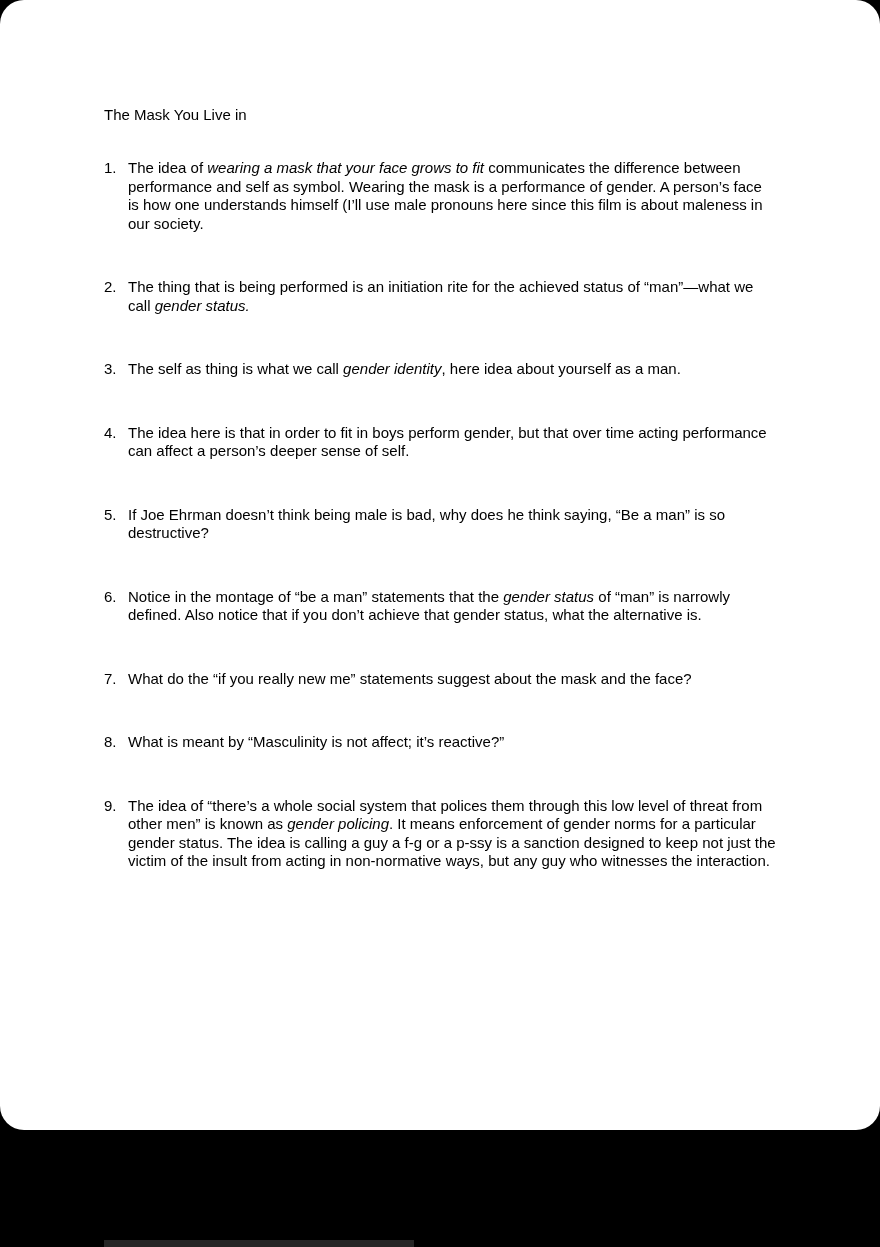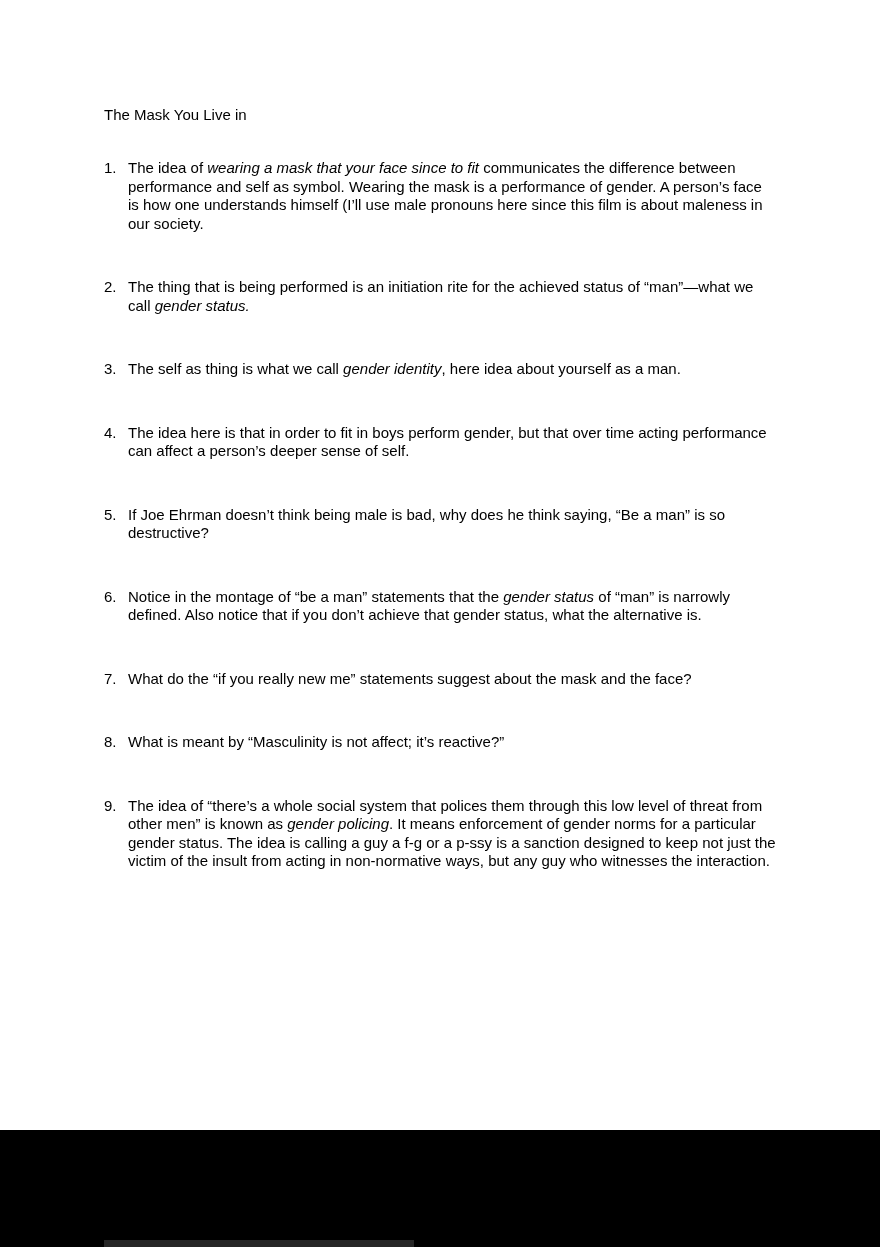--- a/index.html
+++ b/index.html
@@ -18,20 +18,21 @@
   .page {
     position: absolute;
     top: 0;
     left: 0;
     width: 880px;
     height: 1130px;
     background: #ffffff;
     box-sizing: border-box;
     padding: 105px 104px 0 104px;
     color: #000000;
+    border-radius: 24px;
   }
   .title {
     font-size: 15px;
     font-weight: 400;
     line-height: 19px;
     margin: 0 0 35px 0;
   }
   .qlist {
     margin: 0;
     padding: 0;
@@ -72,21 +73,21 @@
 </style>
 </head>
 <body>
 
 <div class="viewport">
   <div class="page">
     <h1 class="title">The Mask You Live in</h1>
     <div class="qlist" id="qlist">
         <div class="q-item">
           <span class="q-num">1.</span>
-          <span class="q-text"><span>The idea of </span><span class="ital">wearing a mask that your face since to fit</span><span> communicates the difference between performance and self as symbol. Wearing the mask is a performance of gender. A person’s face is how one understands himself (I’ll use male pronouns here since this film is about maleness in our society.</span></span>
+          <span class="q-text"><span>The idea of </span><span class="ital">wearing a mask that your face grows to fit</span><span> communicates the difference between performance and self as symbol. Wearing the mask is a performance of gender. A person’s face is how one understands himself (I’ll use male pronouns here since this film is about maleness in our society.</span></span>
         </div>
         <div class="q-item">
           <span class="q-num">2.</span>
           <span class="q-text"><span>The thing that is being performed is an initiation rite for the achieved status of “man”—what we call </span><span class="ital">gender status.</span></span>
         </div>
         <div class="q-item">
           <span class="q-num">3.</span>
           <span class="q-text"><span>The self as thing is what we call </span><span class="ital">gender identity</span><span>, here idea about yourself as a man.</span></span>
         </div>
         <div class="q-item">

